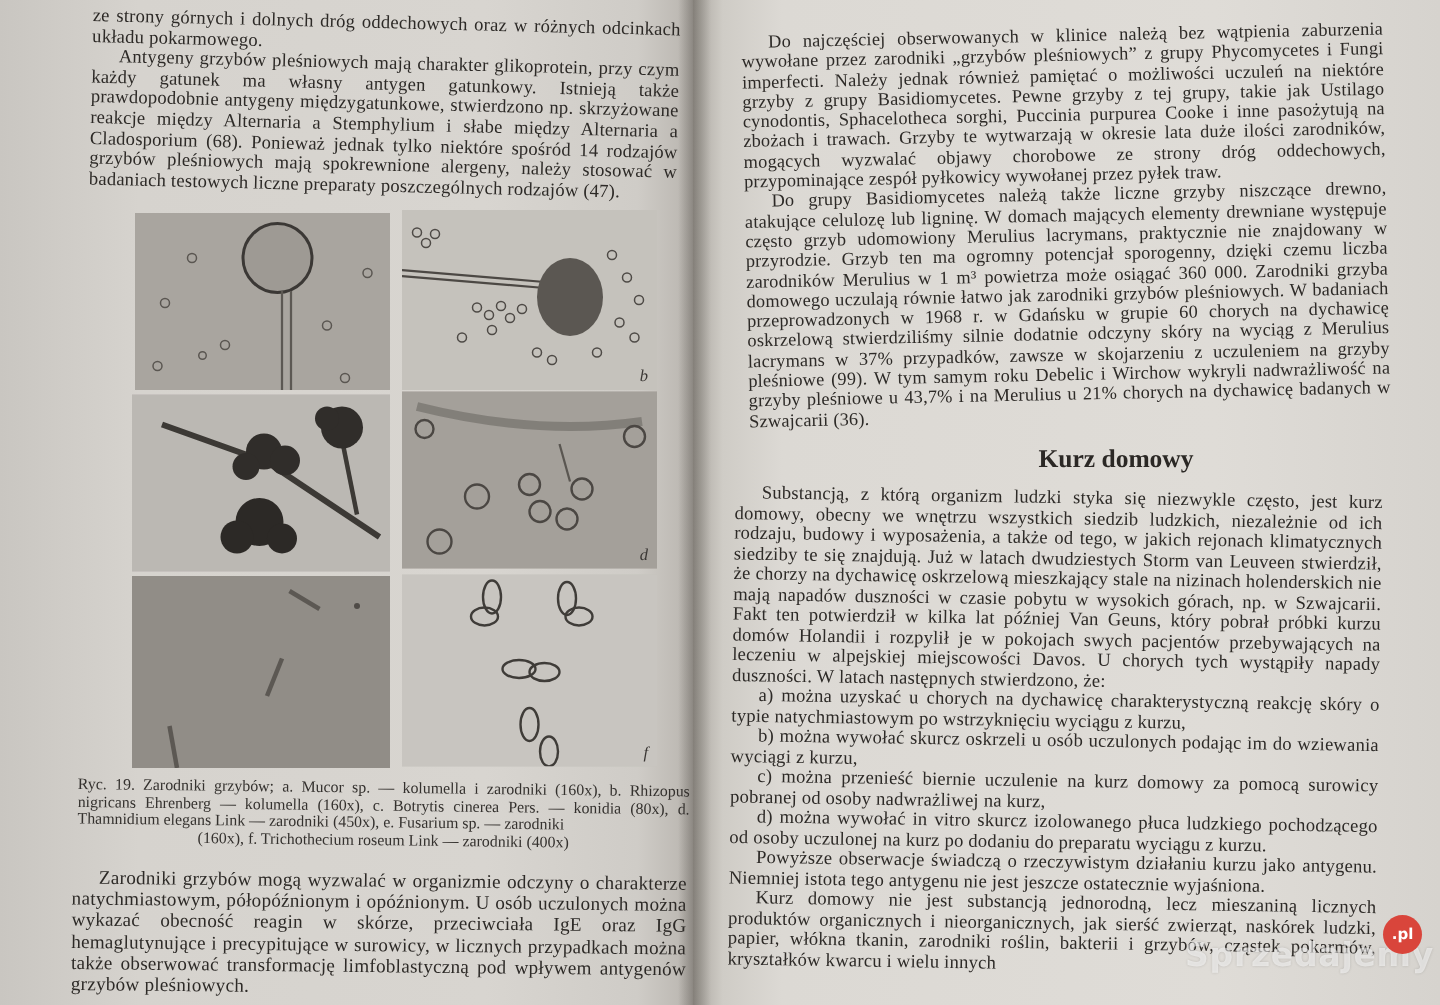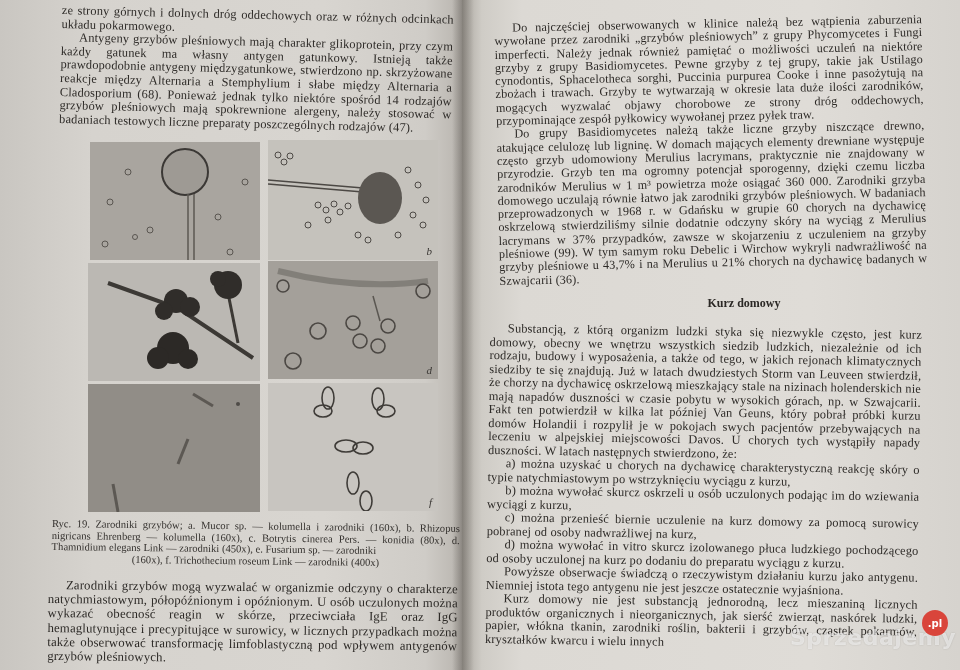--- a/index.html
+++ b/index.html
@@ -29,21 +29,21 @@
     }
     .text-block p { text-indent: 18px; }
     .text-block p.no-indent { text-indent: 0; }
 
     .left-top { left: 62px; top: 4px; width: 392px; transform: rotate(1.4deg); transform-origin: left top; }
     .left-bottom { left: 48px; top: 578px; width: 410px; transform: rotate(0.6deg); transform-origin: left top; font-size: 12.8px; line-height: 14.2px; }
 
     .right-top { left: 494px; top: 22px; width: 428px; transform: rotate(-1.2deg); transform-origin: left top; font-size: 12.2px; line-height: 13.3px; }
     .right-heading {
       position: absolute; left: 654px; top: 296px; width: 180px; text-align: center;
-      font-family: "Liberation Serif", serif; font-weight: bold; font-size: 12px; color: #2b2825;
+      font-family: "Liberation Serif", serif; font-weight: bold; font-size: 17px; color: #2b2825;
     }
     .right-bottom { left: 490px; top: 322px; width: 432px; transform: rotate(0.9deg); transform-origin: left top; font-size: 12.4px; line-height: 13.5px; }
 
     .figure {
       position: absolute; left: 88px; top: 140px; width: 350px; height: 378px;
     }
     .photo {
       position: absolute; overflow: hidden; border: 0;
     }
     .photo svg { width: 100%; height: 100%; display: block; }

